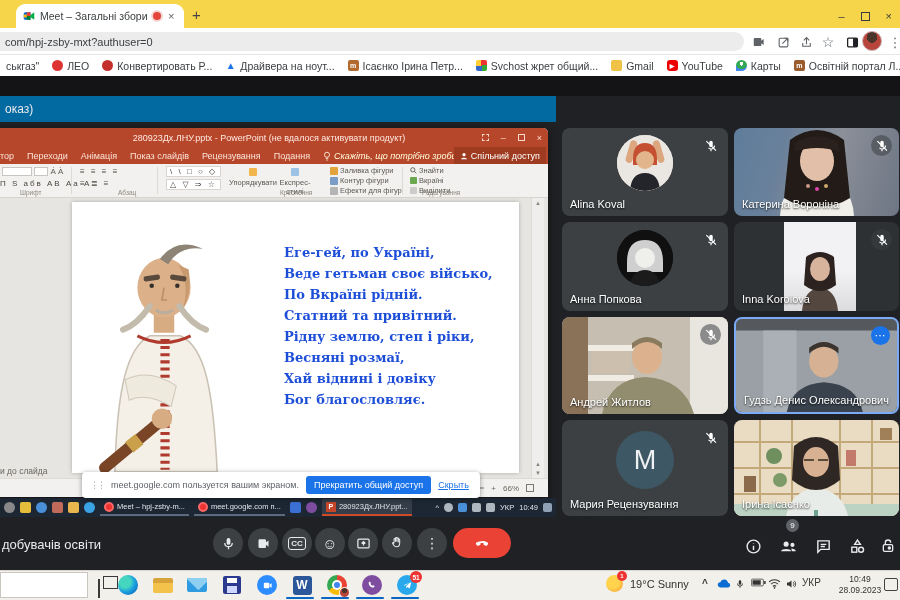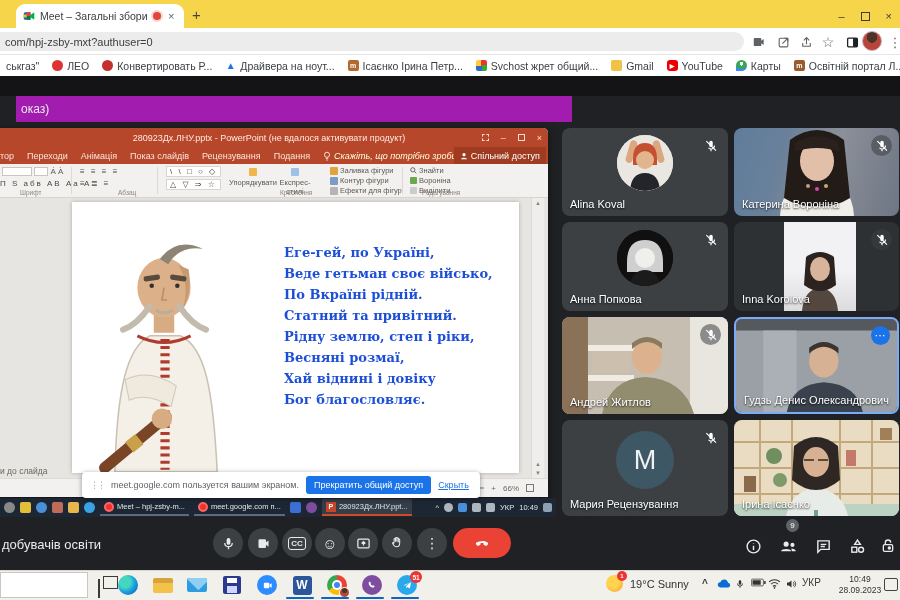--- a/index.html
+++ b/index.html
@@ -21,21 +21,21 @@
   #urlbar{left:0;top:32px;width:744px;height:19px;background:#ececec;border-radius:0 10px 10px 0;display:flex;align-items:center;padding-left:5px;font-size:11px;color:#3c4043}
   .tbico{top:33px;width:18px;height:18px;display:flex;align-items:center;justify-content:center;color:#5f6368}
   #avatar19{left:862px;top:31px;width:20px;height:20px;border-radius:50%;background:radial-gradient(circle at 50% 30%,#4a3328 0 34%,#b8453c 35%);border:1px solid #caa}
   #bookmarks{left:0;top:55px;width:900px;height:21px;background:#fff;display:flex;align-items:center;gap:13px;padding:0 6px;font-size:10.5px;color:#3c4043;overflow:hidden}
   .bm{display:flex;align-items:center;gap:4px;white-space:nowrap}
   .bmi{width:11px;height:11px;border-radius:2px;flex:none;display:flex;align-items:center;justify-content:center;font-size:7px;color:#fff;font-weight:bold}
 
   
   #blackstrip{left:0;top:76px;width:900px;height:20px;background:#141417}
   #shared{left:0;top:96px;width:556px;height:421px}
-  #graystrip{left:16px;top:0;width:556px;height:26px;background:#a21caf;color:#e8eaed;font-size:12px;display:flex;align-items:center;padding-left:5px}
+  #graystrip{left:0;top:0;width:556px;height:26px;background:#0369a1;color:#e8eaed;font-size:12px;display:flex;align-items:center;padding-left:5px}
 
   
   #pptwin{left:-10px;top:32px;width:558px;height:369px;border-radius:5px 5px 0 0;box-shadow:0 2px 10px rgba(0,0,0,.5);background:#f3f1ef}
   #ppt-title{left:0;top:0;width:558px;height:19px;background:#b7472a;border-radius:5px 5px 0 0;color:#ffe9e2;font-size:9px;display:flex;align-items:center;justify-content:center}
   #ppt-titlectl{right:6px;top:0;height:19px;display:flex;gap:12px;align-items:center;color:#ffd9cd;font-size:9px}
   .ppt-sq{width:7px;height:7px;border:1px solid #ffd9cd;display:inline-block}
   #ppt-tabs{left:0;top:19px;width:558px;height:17px;background:#b7472a;display:flex;align-items:center;gap:13px;padding-left:10px;color:#fbe3da;font-size:9px;white-space:nowrap}
   #ppt-tabs .rt{padding:2px 0}
   .tellme{display:flex;align-items:center;gap:3px;color:#ffd;font-style:italic}
   #ppt-signin{position:absolute;right:64px;color:#fff}
@@ -282,21 +282,21 @@
         <span class="rsep" style="left:412px"></span>
         <span class="ab minibtn" style="left:420px;top:2px">
             <svg width="7" height="7" viewBox="0 0 10 10">
               <circle cx="4" cy="4" r="3" fill="none" stroke="#5c5954" stroke-width="1.3"></circle>
               <path d="M6.5 6.5 9 9" stroke="#5c5954" stroke-width="1.3"></path>
             </svg>
             <span>Знайти</span>
           </span>
         <span class="ab minibtn" style="left:420px;top:12px">
             <span class="cbox" style="background:#6aa84f;width:7px;height:7px"></span>
-            <span>Вороніна</span>
+            <span>Вкраїні</span>
           </span>
         <span class="ab minibtn" style="left:420px;top:22px">
             <span class="cbox" style="background:#cccccc;width:7px;height:7px"></span>
             <span>Виділити</span>
           </span>
         <span class="rgroup-label" style="left:432px">Редагування</span>
       </div>
 
       <div class="ab" id="canvas">
         <div class="ab" id="slide">

